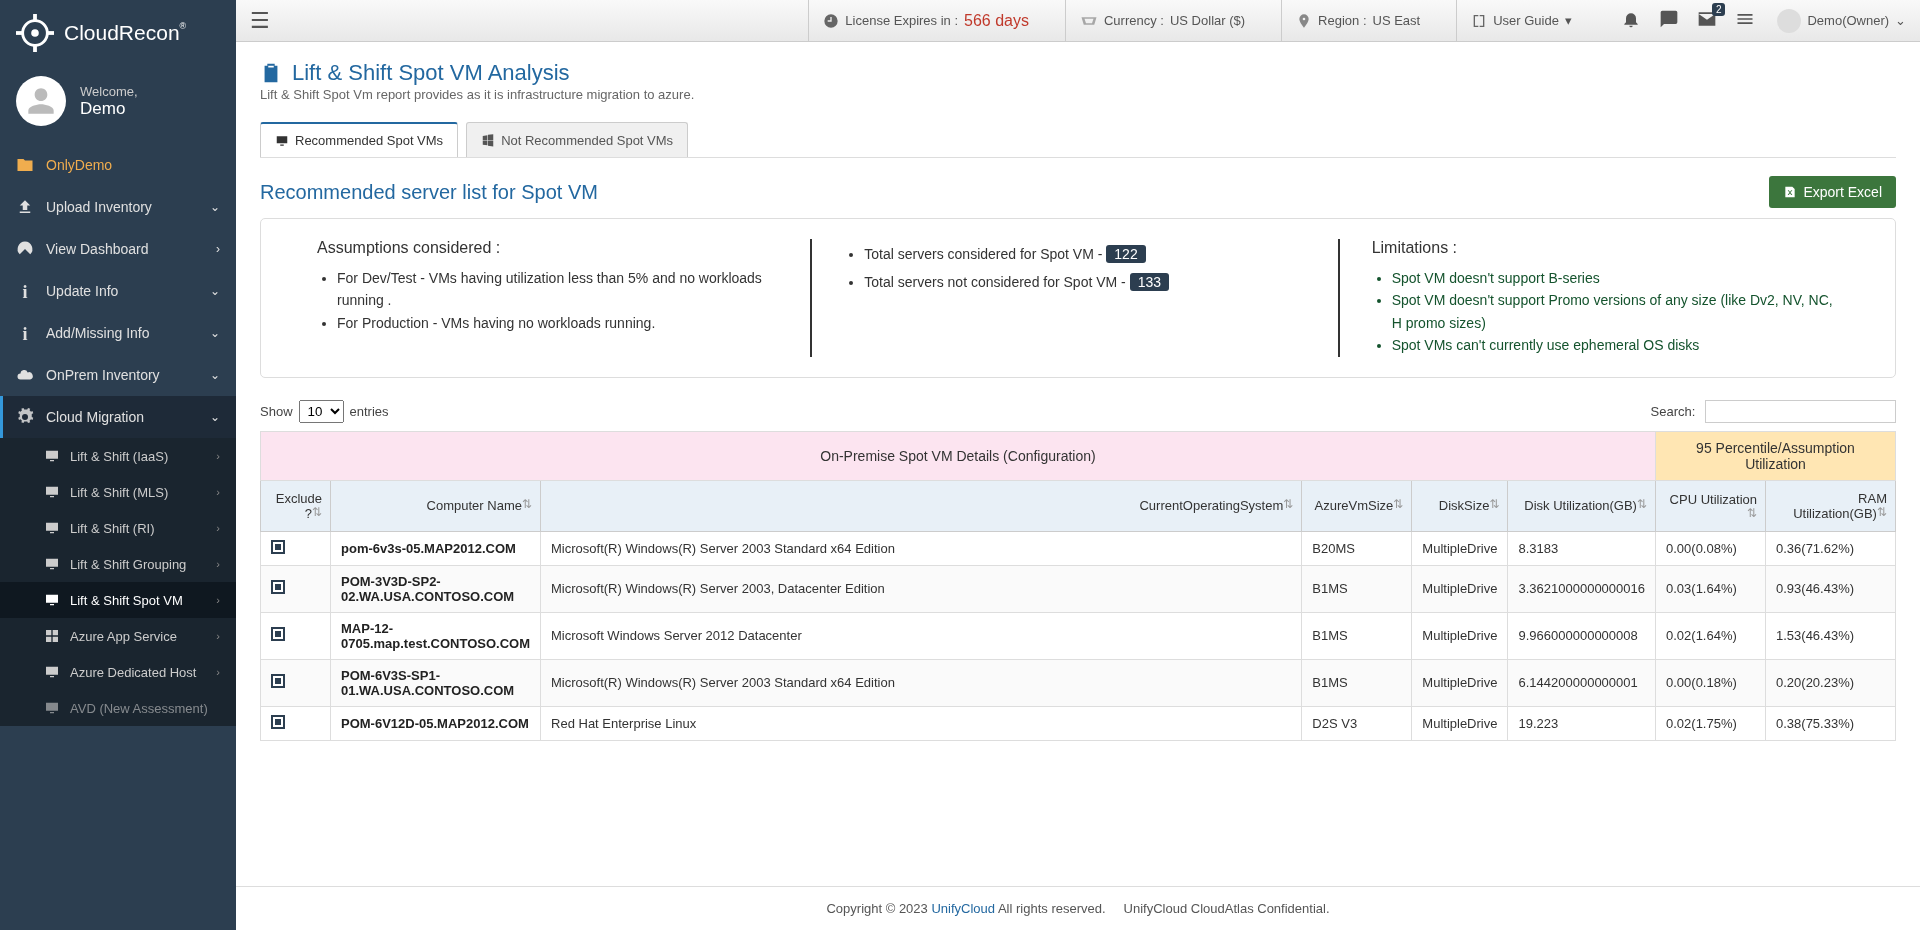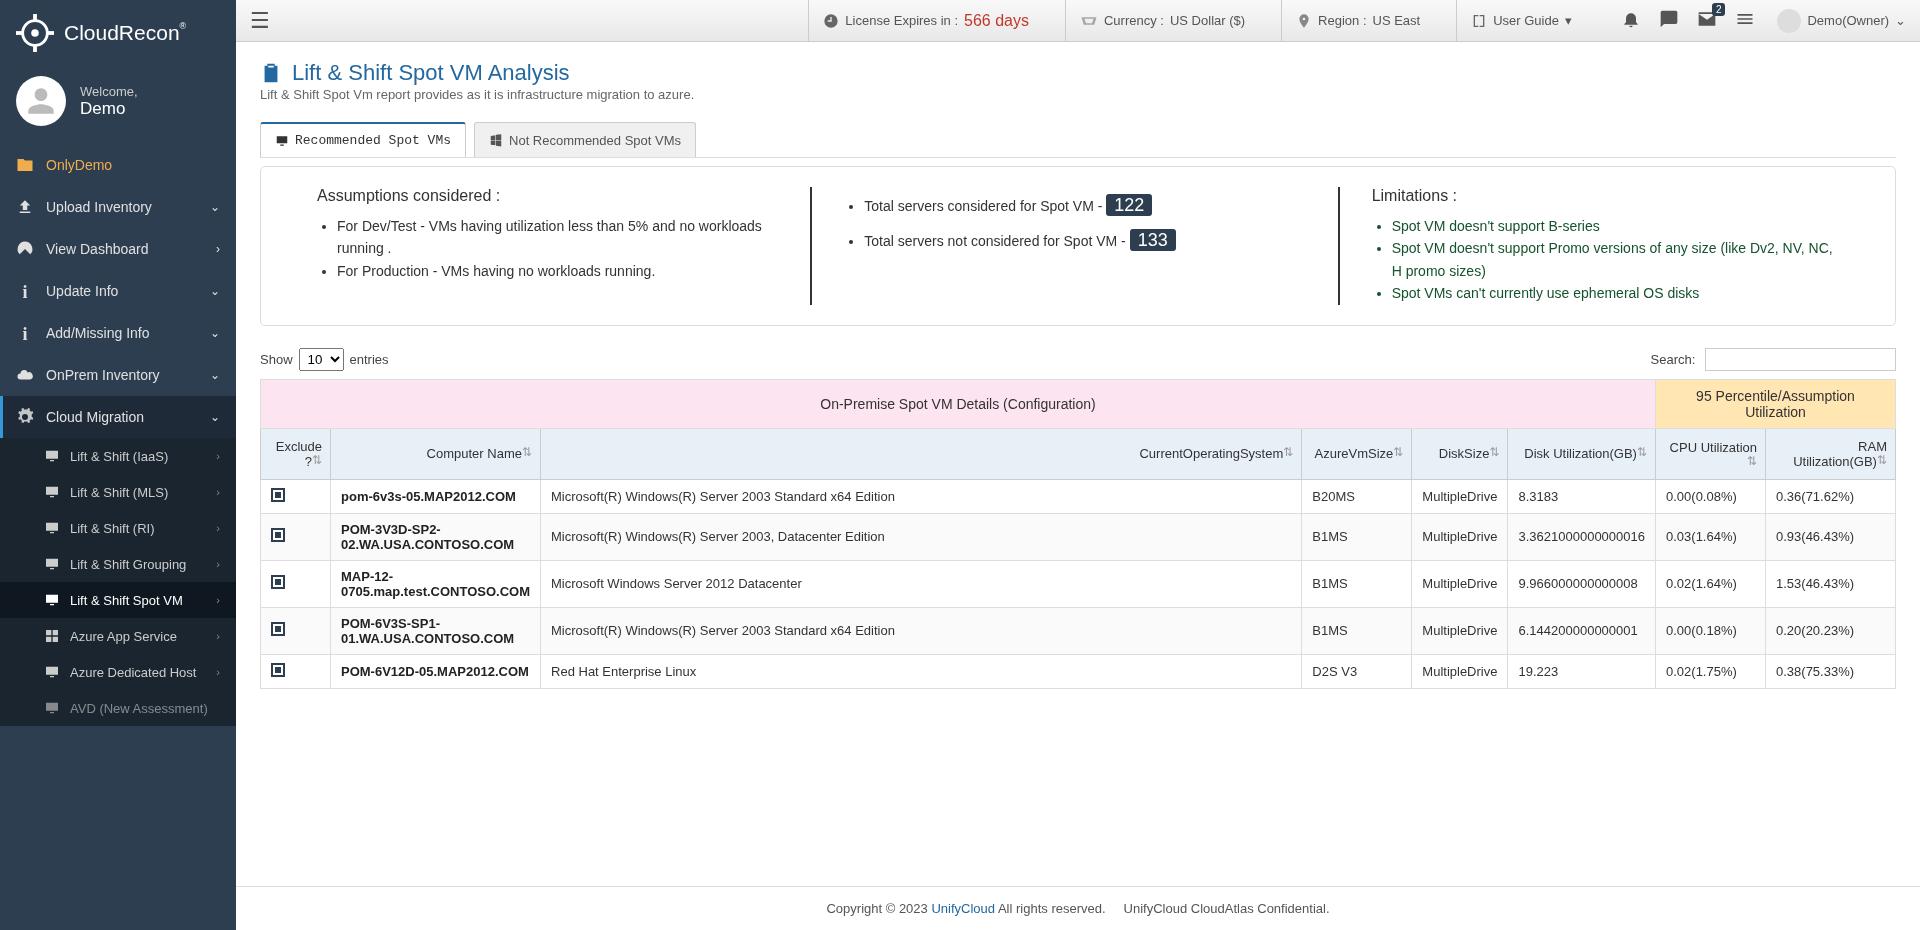--- a/index.html
+++ b/index.html
@@ -41,33 +41,33 @@
 .badge-n { position: absolute; top: -6px; right: -8px; background: #2c3e50; color: #fff; font-size: 10px; border-radius: 3px; padding: 1px 4px; }
 .top-user { display: flex; align-items: center; gap: 6px; font-size: 13px; color: #555; }
 .top-user .sm-av { width: 24px; height: 24px; border-radius: 50%; background: #ddd; }
 
 .content { flex: 1; overflow-y: auto; background: #fff; padding: 18px 24px 0; }
 .page-title-row { display: flex; align-items: center; gap: 10px; color: #2368a0; font-size: 22px; font-weight: 500; }
 .page-title-row svg { width: 22px; height: 22px; fill: #2368a0; }
 .page-sub { font-size: 13px; color: #666; margin-top: 1px; }
 .tabs { margin-top: 20px; border-bottom: 1px solid #ddd; display: flex; gap: 8px; }
 .tab { background: #f0f0f0; border: 1px solid #ccc; border-bottom: none; padding: 9px 14px; font-size: 13px; display: flex; align-items: center; gap: 6px; cursor: pointer; color: #555; border-radius: 3px 3px 0 0; }
-.tab.active { background: #fff; color: #333; border-top: 2px solid #2368a0; font-family: Liberation Mono, monospace; }
+.tab.active { background: #fff; color: #333; border-top: 2px solid #2368a0; }
 .tab svg { width: 14px; height: 14px; fill: currentColor; }
 .section-head { display: flex; align-items: center; margin: 18px 0 10px; }
 .section-title { font-size: 20px; color: #2368a0; flex: 1; }
 .btn-green { background: #3c763d; color: #fff; padding: 8px 14px; border: none; border-radius: 3px; font-size: 14px; cursor: pointer; display: flex; align-items: center; gap: 6px; }
 .btn-green svg { width: 14px; height: 14px; fill: #fff; }
 .info-box { border: 1px solid #ddd; border-radius: 5px; padding: 20px 30px; display: flex; gap: 6px; margin-top: 8px; }
 .info-col { flex: 1; padding: 0 26px; border-right: 2px solid #333; }
 .info-col:last-child { border-right: none; }
 .info-h { font-size: 16px; color: #333; margin-bottom: 10px; }
 .info-col ul { list-style: disc; margin-left: 20px; font-size: 14px; color: #333; line-height: 1.6; }
 .info-col.blue ul li { color: #14532d; }
-.badge-dark { background: #2c3e50; color: #fff; padding: 1px 8px; border-radius: 3px; font-size: 18px; }
+.badge-dark { background: #2c3e50; color: #fff; padding: 1px 8px; border-radius: 3px; font-size: 14px; }
 .inline-li { color: #333; }
 .table-controls { display: flex; align-items: center; margin-top: 22px; font-size: 13px; color: #444; }
 .table-controls select { margin: 0 6px; padding: 2px 4px; }
 .table-controls .search-wrap { margin-left: auto; }
 .table-controls input { border: 1px solid #ccc; padding: 3px 6px; margin-left: 6px; }
 table.dt { width: 100%; border-collapse: collapse; margin-top: 8px; font-size: 13px; }
 .group-head th { text-align: center; padding: 8px; font-weight: 400; font-size: 14px; }
 .gh1 { background: #fce4f0; border: 1px solid #ddd; }
 .gh2 { background: #ffe6b3; border: 1px solid #ddd; }
 thead .col-head th { background: #e8f0f7; border: 1px solid #ccc; padding: 10px 8px; text-align: right; font-weight: 400; color: #333; position: relative; }
@@ -282,20 +282,29 @@
           <span>Recommended Spot VMs</span>
         </div>
         <div class="tab">
           <svg viewBox="0 0 24 24" fill="#5b8bb8">
               <path d="M3 5l8-1v8H3zM12 3l9-1v10h-9zM3 13h8v8l-8-1zM12 13h9v10l-9-1z"></path>
             </svg>
           <span>Not Recommended Spot VMs</span>
         </div>
       </div>
 
+      <div class="section-head">
+        <div class="section-title">Recommended server list for Spot VM</div>
+        <button class="btn-green">
+          <svg viewBox="0 0 24 24">
+              <path d="M4 3h12l4 4v14H4zM8 9l3 4-3 4h2l2-3 2 3h2l-3-4 3-4h-2l-2 3-2-3z"></path>
+            </svg>
+          <span>Export Excel</span>
+        </button>
+      </div>
 
       <div class="info-box">
         <div class="info-col">
           <div class="info-h">Assumptions considered :</div>
           <ul>
             <li>For Dev/Test - VMs having utilization less than 5% and no workloads running .</li>
             <li>For Production - VMs having no workloads running.</li>
           </ul>
         </div>
         <div class="info-col">

